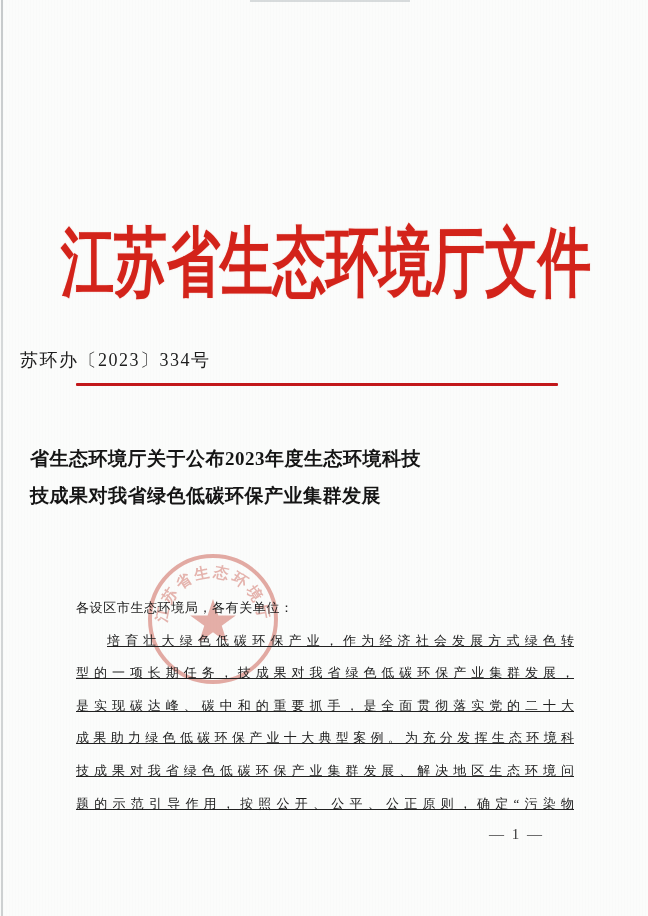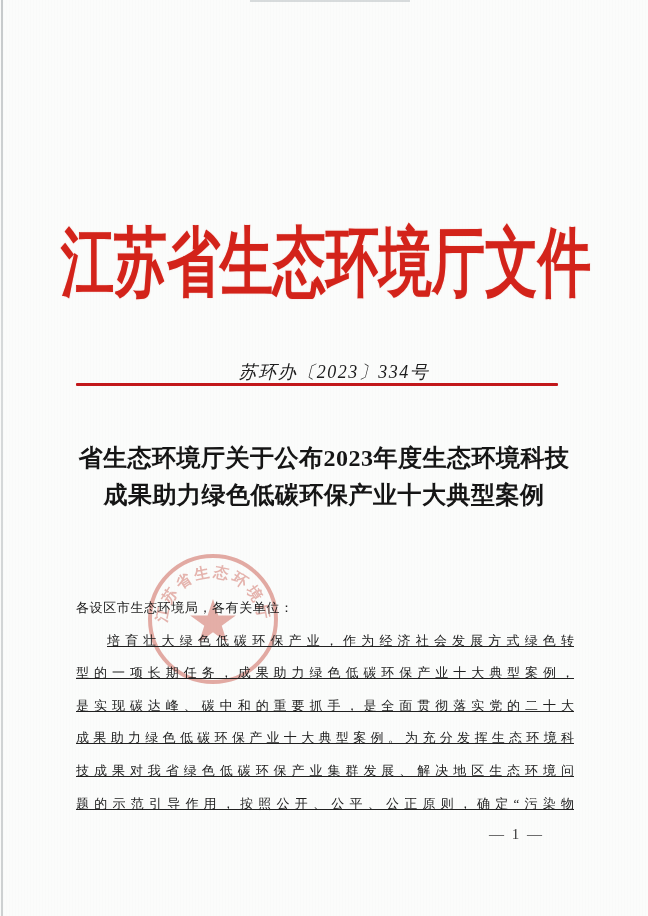--- a/index.html
+++ b/index.html
@@ -34,37 +34,35 @@
     font-size:53px;
     font-weight:bold;
     letter-spacing:0px;
     color:#d3231a;
     transform:scaleY(1.42);
     transform-origin:center;
     white-space:nowrap;
     text-shadow:0 0 1px rgba(211,35,26,0.35);
   }
   .doc-number{
-    position:absolute;top:360px;left:0;right:0;
-    text-align:center;
+    position:absolute;top:348px;left:0;right:0;
+    text-align:left;
     text-indent:20px;
     font-size:18px;
     letter-spacing:1.5px;
     color:#1d1d1d;
-    font-style:italic;
   }
   .red-line{
     position:absolute;top:383px;left:76px;width:482px;height:3px;
     background:#c2181b;
     border-radius:1px;
   }
   .doc-title{
     position:absolute;top:440px;left:30px;right:30px;
-    text-align:center;
-    font-size:24px;
+    font-size:19px;
     font-weight:bold;
     line-height:37px;
     letter-spacing:0.5px;
     color:#151515;
   }
   .seal{
     position:absolute;left:145px;top:551px;width:136px;height:136px;
     opacity:.8;
     filter:blur(0.3px);
   }
@@ -104,40 +102,40 @@
   <div class="org-title">
     <span>江苏省生态环境厅文件</span>
   </div>
 
   <div class="doc-number">苏环办〔2023〕334号</div>
 
   <div class="red-line"></div>
 
   <div class="doc-title">
     <div>省生态环境厅关于公布2023年度生态环境科技</div>
-    <div>成果助力绿色低碳环保产业十大典型案例</div>
+    <div>技成果对我省绿色低碳环保产业集群发展</div>
   </div>
 
   <div class="seal">
     <svg width="136" height="136" viewBox="0 0 136 136">
       <circle cx="68" cy="68" r="63" fill="none" stroke="rgba(200,82,68,0.6)" stroke-width="4"></circle>
       <polygon transform="translate(68,72)" points="0,-24 5.39,-7.42 22.83,-7.42 8.72,2.83 14.1,19.42 0,9.17 -14.1,19.42 -8.72,2.83 -22.83,-7.42 -5.39,-7.42" fill="rgba(198,74,60,0.55)"></polygon>
       <defs>
         <path id="sealArc" d="M 22,72 A 46,46 0 1 1 114,72" fill="none"></path>
       </defs>
       <text font-size="15" letter-spacing="3" fill="rgba(196,72,58,0.5)" font-family="Liberation Serif, serif" font-weight="bold">
         <textPath href="#sealArc" startOffset="50%" text-anchor="middle">江苏省生态环境厅</textPath>
       </text>
     </svg>
   </div>
 
   <div class="body-text">
     <div class="salutation">各设区市生态环境局，各有关单位：</div>
     <div class="jline indent">培育壮大绿色低碳环保产业，作为经济社会发展方式绿色转</div>
-    <div class="jline">型的一项长期任务，成果助力绿色低碳环保产业十大典型案例，</div>
+    <div class="jline">型的一项长期任务，技成果对我省绿色低碳环保产业集群发展，</div>
     <div class="jline">是实现碳达峰、碳中和的重要抓手，是全面贯彻落实党的二十大</div>
     <div class="jline">成果助力绿色低碳环保产业十大典型案例。为充分发挥生态环境科</div>
     <div class="jline">技成果对我省绿色低碳环保产业集群发展、解决地区生态环境问</div>
     <div class="jline">题的示范引导作用，按照公开、公平、公正原则，确定“污染物</div>
   </div>
 
   <div class="page-num">— 1 —</div>
 
 </div>
 

